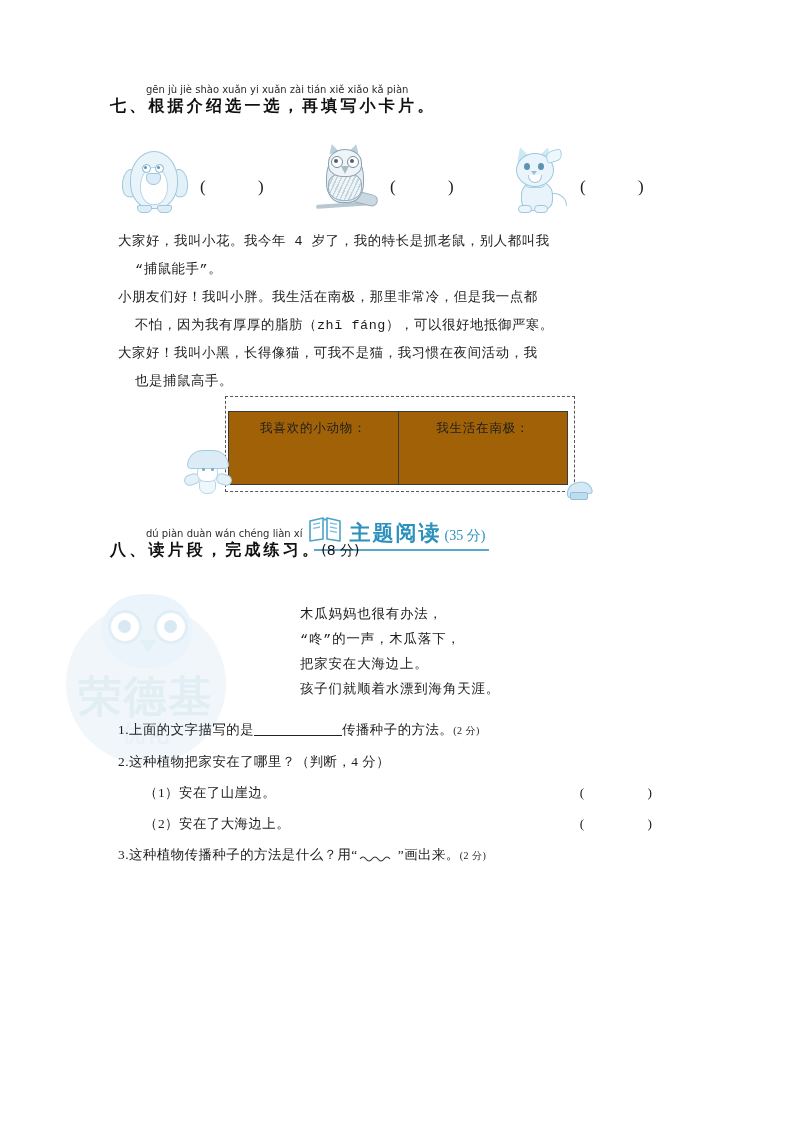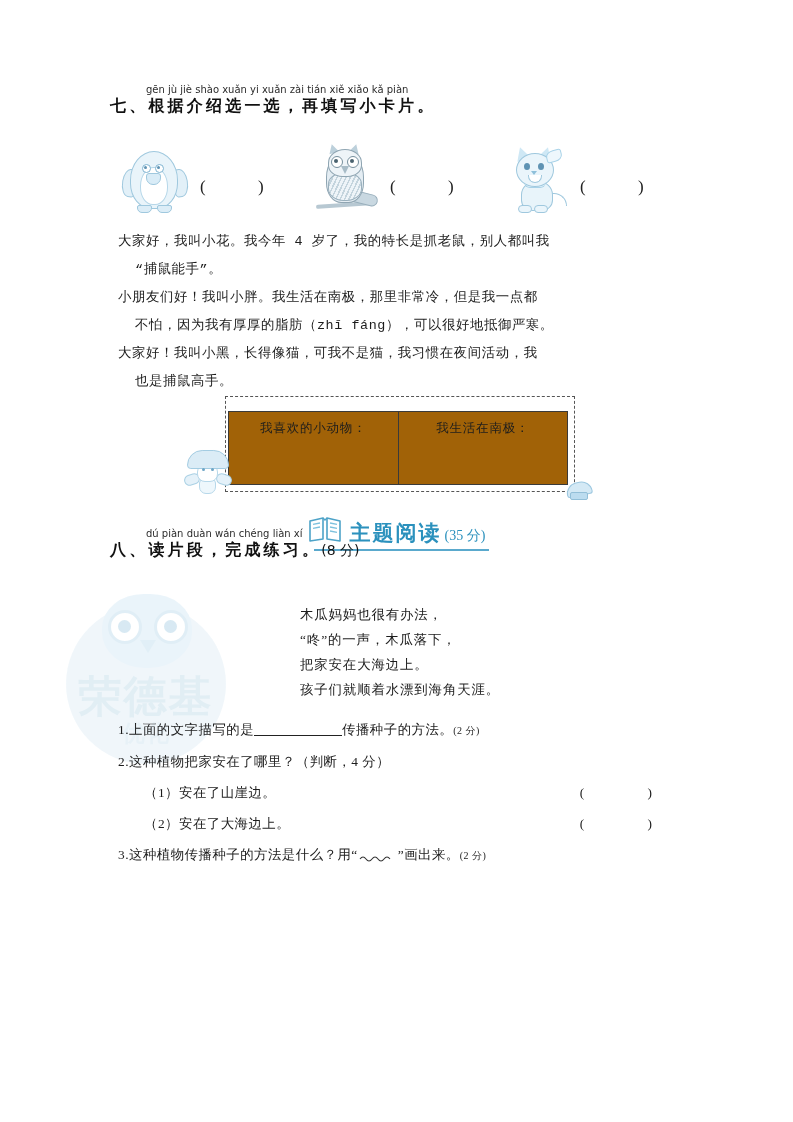--- a/index.html
+++ b/index.html
@@ -459,21 +459,21 @@
     bottom: -4px;
     height: 1.6px;
     background: #5aa9cd;
   }
 
   
   .poem {
     position: absolute;
     left: 300px;
     top: 602px;
-    font-family: Liberation Serif, serif;
+    font-family: Liberation Mono, monospace;
     font-size: 13.4px;
     line-height: 25px;
     color: #1c1c1c;
     letter-spacing: 0.9px;
   }
 
   
   .questions {
     position: absolute;
     left: 118px;

